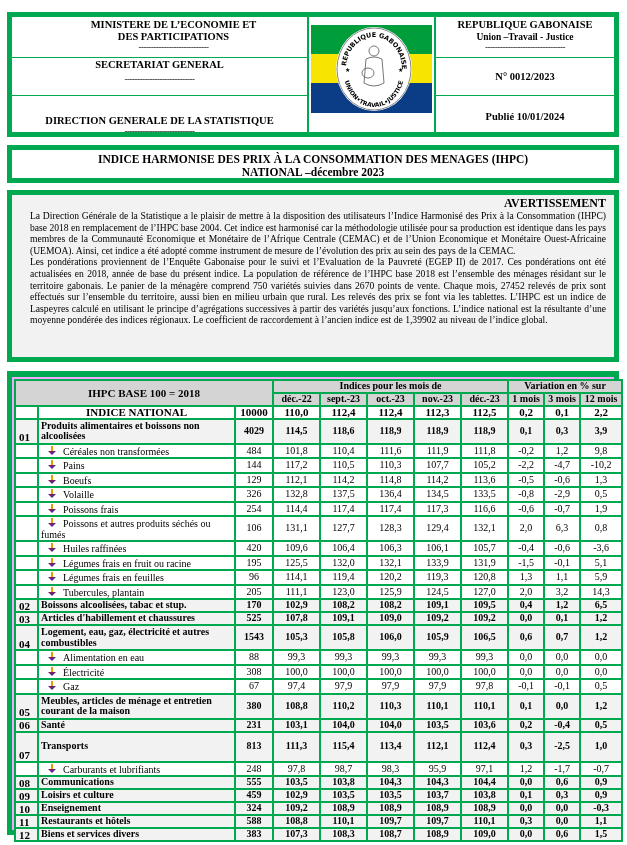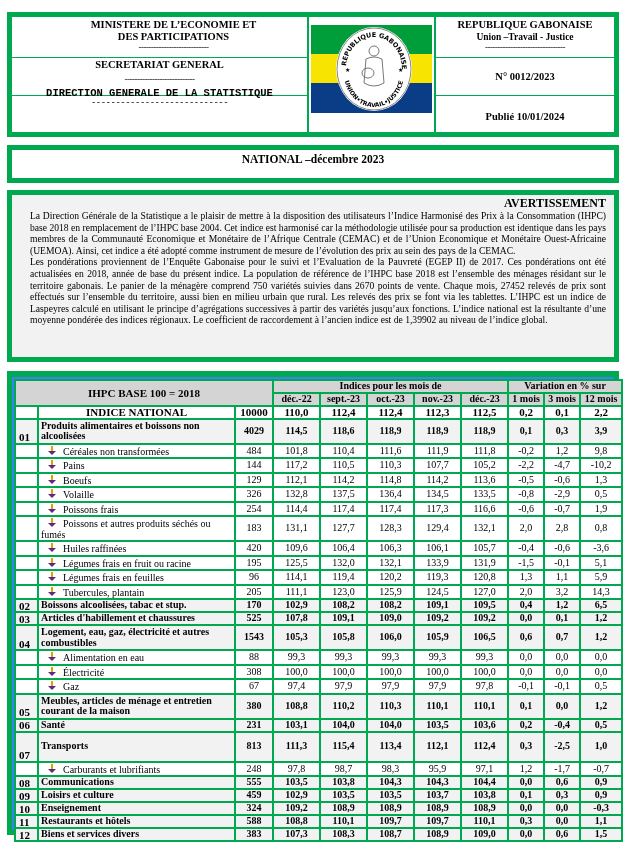--- a/index.html
+++ b/index.html
@@ -37,21 +37,21 @@
   .notice {
     position: absolute; left: 7px; top: 190px; width: 612px; height: 172px;
     border: 5px solid #00a850; background: #f2f2f2; padding: 2px 8px 0 18px;
   }
   .notice h2 { text-align: right; font-size: 12px; font-weight: bold; line-height: 13px; }
   .notice p { font-size: 9.6px; line-height: 11.6px; text-align: justify; }
 
   
   .tblwrap {
     position: absolute; left: 7px; top: 371px; width: 612px; height: 464px;
-    border: 5px solid #00a850; border-top-width: 6px; background: #3b82f6;
+    border: 5px solid #00a850; border-top-width: 6px; background: #f0abfc;
   }
   table { border-collapse: collapse; width: 601px; margin-left: 2px; margin-top: 2px; table-layout: fixed; }
   td, th { border: 2px solid #00a850; font-size: 10px; line-height: 10.5px; padding: 0 2px; vertical-align: middle; }
   th { background: #d4d4d4; font-weight: bold; text-align: center; }
   td.num { text-align: center; font-weight: normal; }
   td.code { font-weight: bold; font-size: 11px; vertical-align: bottom; padding-left: 3px; }
   tr.grp td { background: #f2f2f2; font-weight: bold; }
   tr.grp td.num { font-weight: bold; }
   tr.nat td { background: #fff; font-weight: bold; font-size: 11px; }
   tr.nat td.num { font-weight: bold; }
@@ -67,21 +67,21 @@
     <div class="cell" style="top:2px;padding-left:28px;">
       <div style="padding:0 40px;">MINISTERE DE L’ECONOMIE ET DES PARTICIPATIONS</div>
       <div class="dash">----------------------------</div>
     </div>
     <div class="hline" style="top:40px;"></div>
     <div class="cell" style="top:42px;">
       <div>SECRETARIAT GENERAL</div>
       <div class="dash" style="margin-top:4px;">----------------------------</div>
     </div>
     <div class="hline" style="top:78px;"></div>
-    <div class="cell" style="top:70px;font-family:Liberation Mono, monospace;">
+    <div class="cell" style="top:98px;">
       <div>DIRECTION GENERALE DE LA STATISTIQUE</div>
       <div class="dash">----------------------------</div>
     </div>
   </div>
 
   <div class="hdr-mid">
     <div class="flag">
       <div class="g"></div>
       <div class="y"></div>
       <div class="b"></div>
@@ -109,20 +109,21 @@
       <div class="dash">--------------------------------</div>
     </div>
     <div class="hline" style="top:40px;"></div>
     <div class="cell" style="top:54px;">N° 0012/2023</div>
     <div class="hline" style="top:78px;"></div>
     <div class="cell" style="top:94px;">Publié 10/01/2024</div>
   </div>
 </div>
 
 <div class="title">
+  <div>INDICE HARMONISE DES PRIX À LA CONSOMMATION DES MENAGES (IHPC)</div>
   <div>NATIONAL –décembre 2023</div>
 </div>
 
 <div class="notice">
   <h2>AVERTISSEMENT</h2>
   <p>La Direction Générale de la Statistique a le plaisir de mettre à la disposition des utilisateurs l’Indice Harmonisé des Prix à la Consommation (IHPC) base 2018 en remplacement de l’IHPC base 2004. Cet indice est harmonisé car la méthodologie utilisée pour sa production est identique dans les pays membres de la Communauté Economique et Monétaire de l’Afrique Centrale (CEMAC) et de l’Union Economique et Monétaire Ouest-Africaine (UEMOA). Ainsi, cet indice a été adopté comme instrument de mesure de l’évolution des prix au sein des pays de la CEMAC.</p>
   <p>Les pondérations proviennent de l’Enquête Gabonaise pour le suivi et l’Evaluation de la Pauvreté (EGEP II) de 2017. Ces pondérations ont été actualisées en 2018, année de base du présent indice. La population de référence de l’IHPC base 2018 est l’ensemble des ménages résidant sur le territoire gabonais. Le panier de la ménagère comprend 750 variétés suivies dans 2670 points de vente. Chaque mois, 27452 relevés de prix sont effectués sur l’ensemble du territoire, aussi bien en milieu urbain que rural. Les relevés des prix se font via les tablettes. L’IHPC est un indice de Laspeyres calculé en utilisant le principe d’agrégations successives à partir des variétés jusqu’aux fonctions. L’indice national est la résultante d’une moyenne pondérée des indices régionaux. Le coefficient de raccordement à l’ancien indice est de 1,39902 au niveau de l’indice global.</p>
 </div>
 
 <div class="tblwrap">
@@ -269,28 +270,28 @@
           <td class="num">-0,7</td>
           <td class="num">1,9</td>
         </tr>
         <tr class="sub" style="height: 25px;">
           <td class="code"></td>
           <td><svg class="arrow" width="10" height="10" viewBox="0 0 10 10">
               <rect x="4" y="0" width="2" height="5" fill="#e0a000"></rect>
               <path d="M1,5 L9,5 L5,9 Z" fill="#5a2a8a"></path>
               <rect x="3" y="5" width="1" height="1" fill="#d00"></rect>
             </svg><span class="lbl">Poissons et autres produits séchés ou fumés</span></td>
-          <td class="num">183</td>
+          <td class="num">106</td>
           <td class="num">131,1</td>
           <td class="num">127,7</td>
           <td class="num">128,3</td>
           <td class="num">129,4</td>
           <td class="num">132,1</td>
           <td class="num">2,0</td>
-          <td class="num">2,8</td>
+          <td class="num">6,3</td>
           <td class="num">0,8</td>
         </tr>
         <tr class="sub" style="height: 13px; margin-top: 39px;">
           <td class="code"></td>
           <td><svg class="arrow" width="10" height="10" viewBox="0 0 10 10">
               <rect x="4" y="0" width="2" height="5" fill="#e0a000"></rect>
               <path d="M1,5 L9,5 L5,9 Z" fill="#5a2a8a"></path>
               <rect x="3" y="5" width="1" height="1" fill="#d00"></rect>
             </svg><span class="lbl">Huiles raffinées</span></td>
           <td class="num">420</td>

